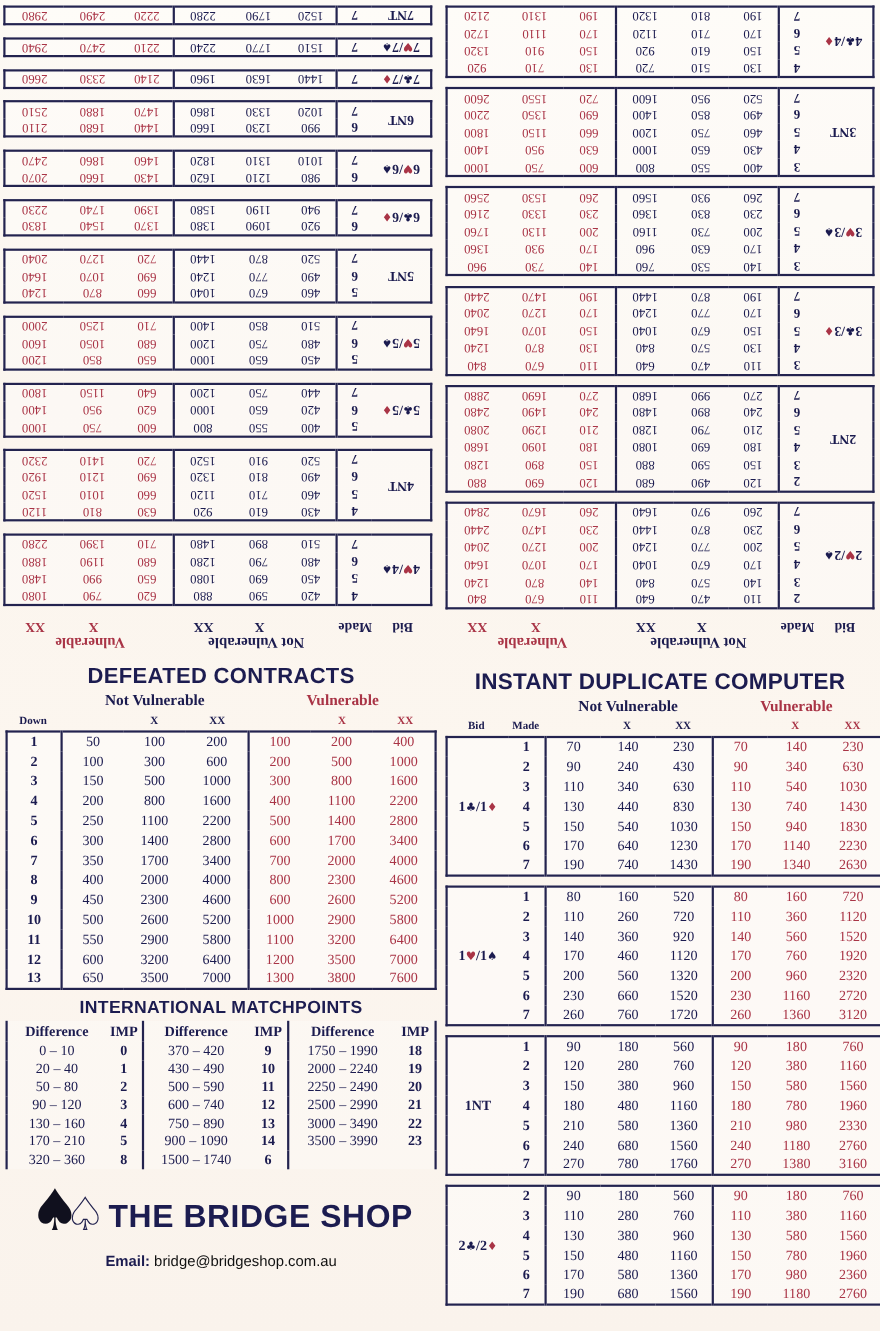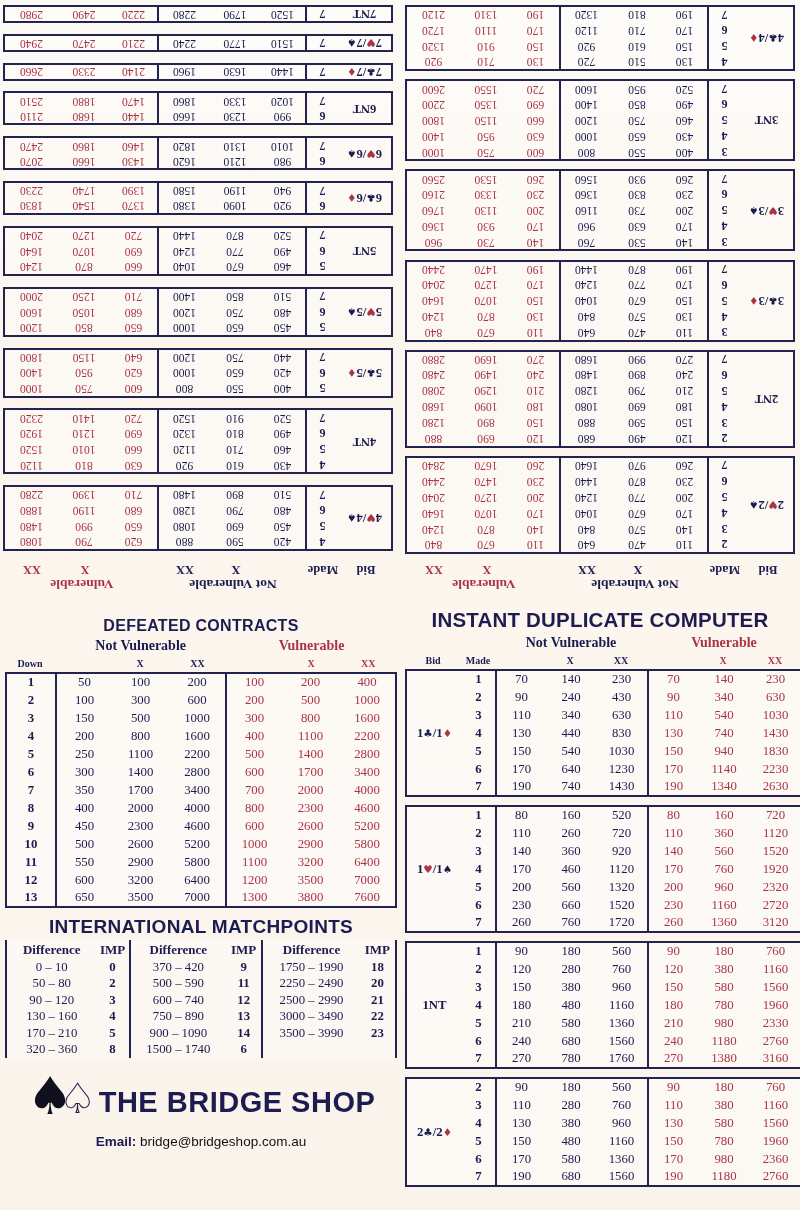--- a/index.html
+++ b/index.html
@@ -31,23 +31,23 @@
   .red { color:#a93446; }
   .suit { font-family:"DejaVu Sans", sans-serif; font-size:10.5px; }
 
   
   .bottom { height:610px; display:flex; padding:4px 5px 0; gap:8px; }
   .b-left { width:392px; }
   .b-right { width:390px; }
 
   .title { font-family:"Liberation Sans", sans-serif; font-weight:bold; color:#1c1c50;
            text-align:center; letter-spacing:0.3px; }
-  .t-def { font-size:16px; margin:13px 0 2px; }
+  .t-def { font-size:20px; margin:0 0 2px; }
   .t-idc { font-size:20.5px; margin:4px 0 2px; letter-spacing:0.2px; }
-  .t-imp { font-size:19px; margin:8px 0 2px; }
+  .t-imp { font-size:16px; margin:8px 0 2px; }
 
   .hdr2 td { font-weight:bold; }
   .hdr2 .grp { font-size:14px; height:18px; }
   .hdr2 .colh { font-size:10px; height:17px; }
 
   .bt td { height:18px; font-size:12.8px; }
   .bt { background:rgba(255,255,255,0.45); }
   .idc-blk { margin-bottom:8px; }
 
   .imp { border-right:2px solid #23234f; background:rgba(255,255,255,0.3); }
@@ -1093,20 +1093,28 @@
               </tr>
               <tr>
                 <td class="gl">0 – 10</td>
                 <td class="impv">0</td>
                 <td class="gl">370 – 420</td>
                 <td class="impv">9</td>
                 <td class="gl">1750 – 1990</td>
                 <td class="impv">18</td>
               </tr>
               <tr>
+                <td class="gl">20 – 40</td>
+                <td class="impv">1</td>
+                <td class="gl">430 – 490</td>
+                <td class="impv">10</td>
+                <td class="gl">2000 – 2240</td>
+                <td class="impv">19</td>
+              </tr>
+              <tr>
                 <td class="gl">50 – 80</td>
                 <td class="impv">2</td>
                 <td class="gl">500 – 590</td>
                 <td class="impv">11</td>
                 <td class="gl">2250 – 2490</td>
                 <td class="impv">20</td>
               </tr>
               <tr>
                 <td class="gl">90 – 120</td>
                 <td class="impv">3</td>

